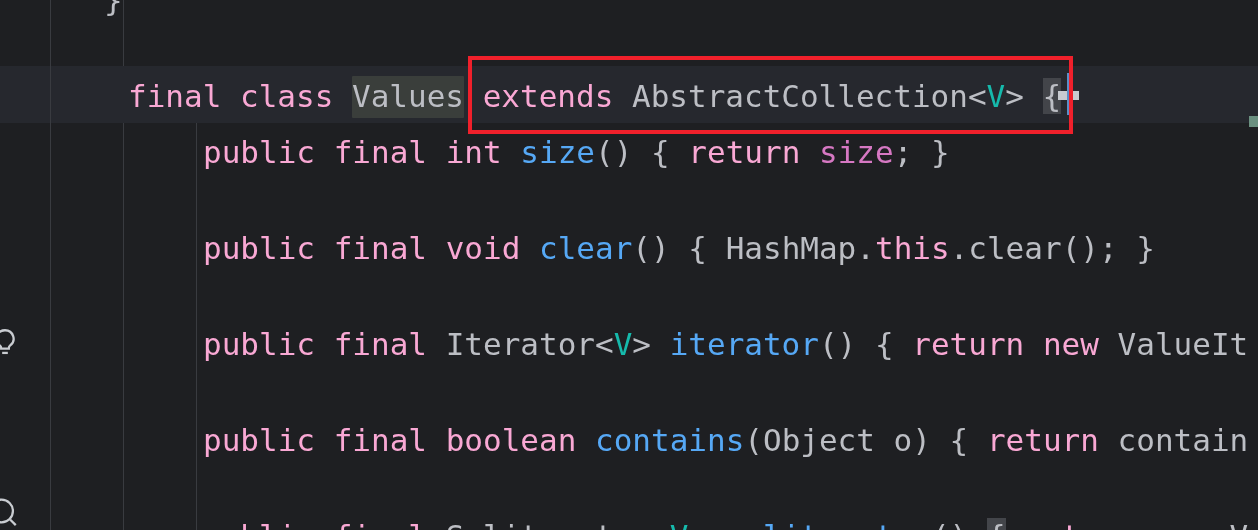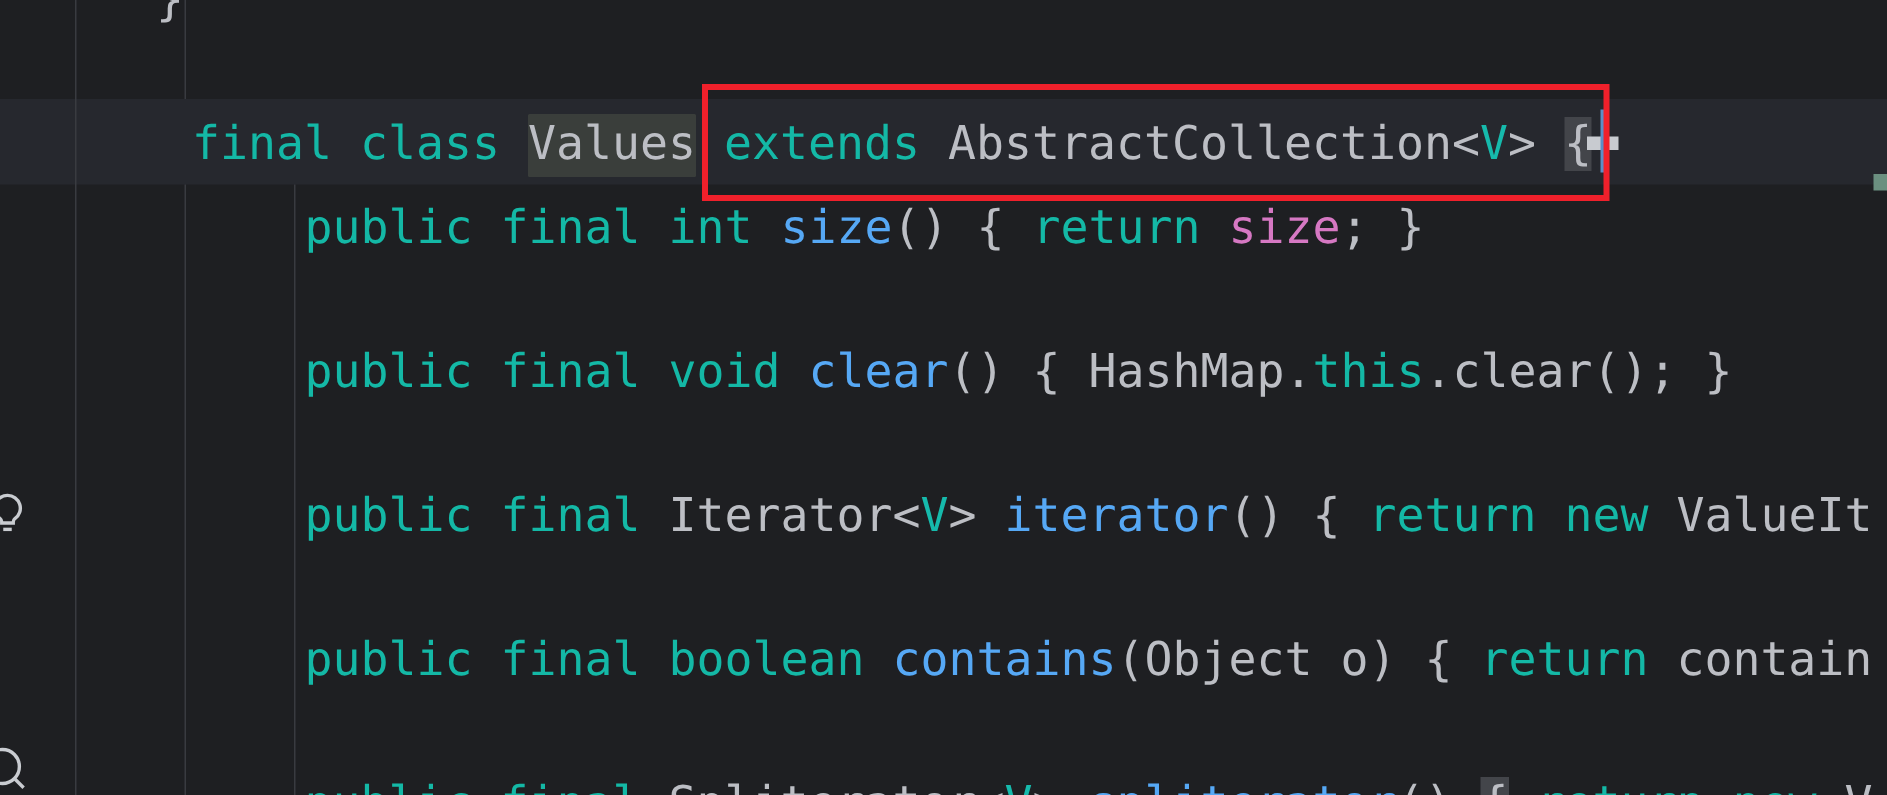--- a/index.html
+++ b/index.html
@@ -65,21 +65,21 @@
   }
   .line {
     position: absolute;
     left: 0;
     height: 96px;
     white-space: pre;
     display: block;
   }
 
   
-  .kw   { color: #14b8a6; }   
+  .kw   { color: #f9a8d4; }   
   .ident{ color: #BCBEC4; margin-top: 25px; }   
   .mth  { color: #56A8F5; }   
   .fld  { color: #D678C3; }   
   .gen  { color: #16BAAC; }   
   .punc { color: #BCBEC4; }
 
   
   .occurrence {
     background: #3A3E3B;
     border-radius: 1px;

